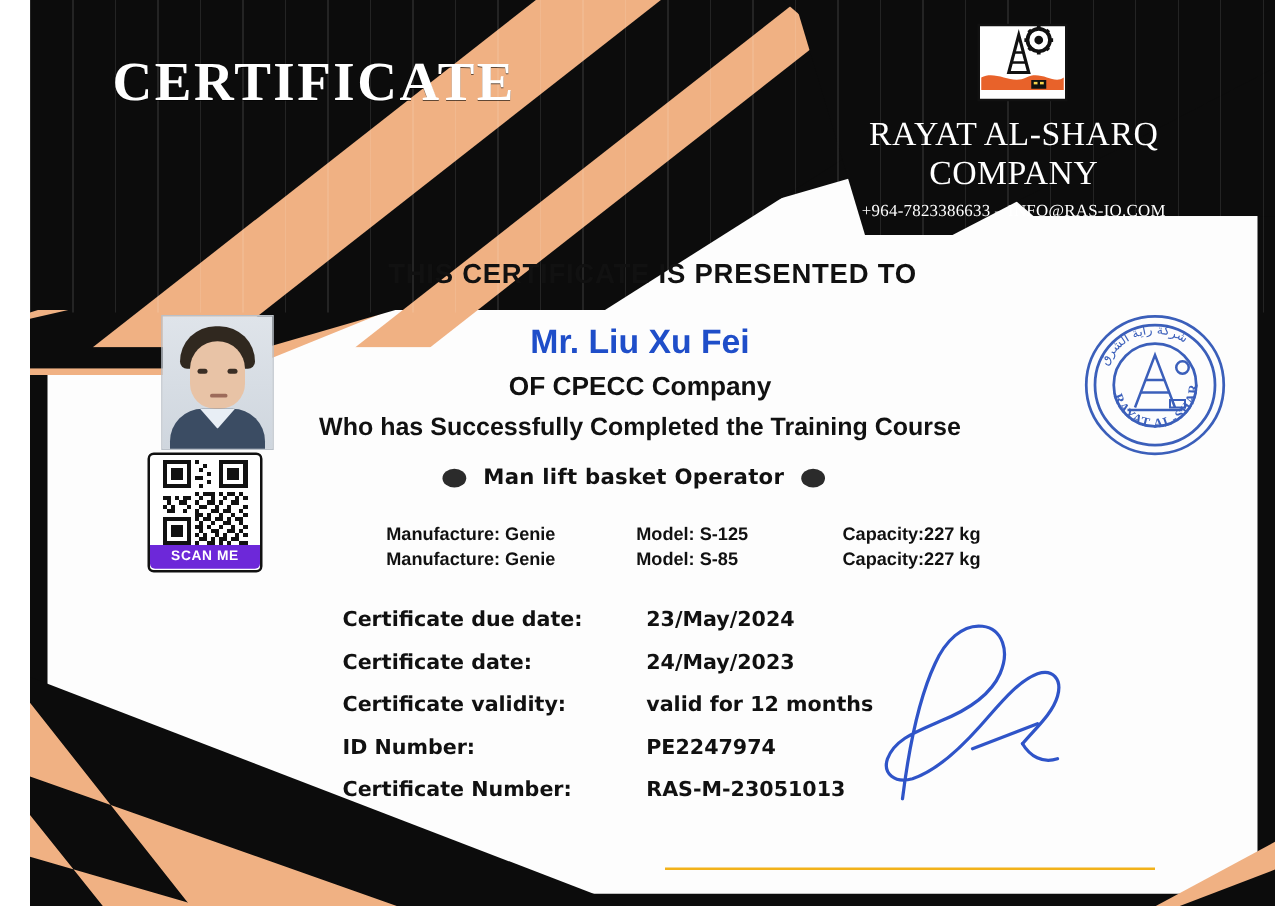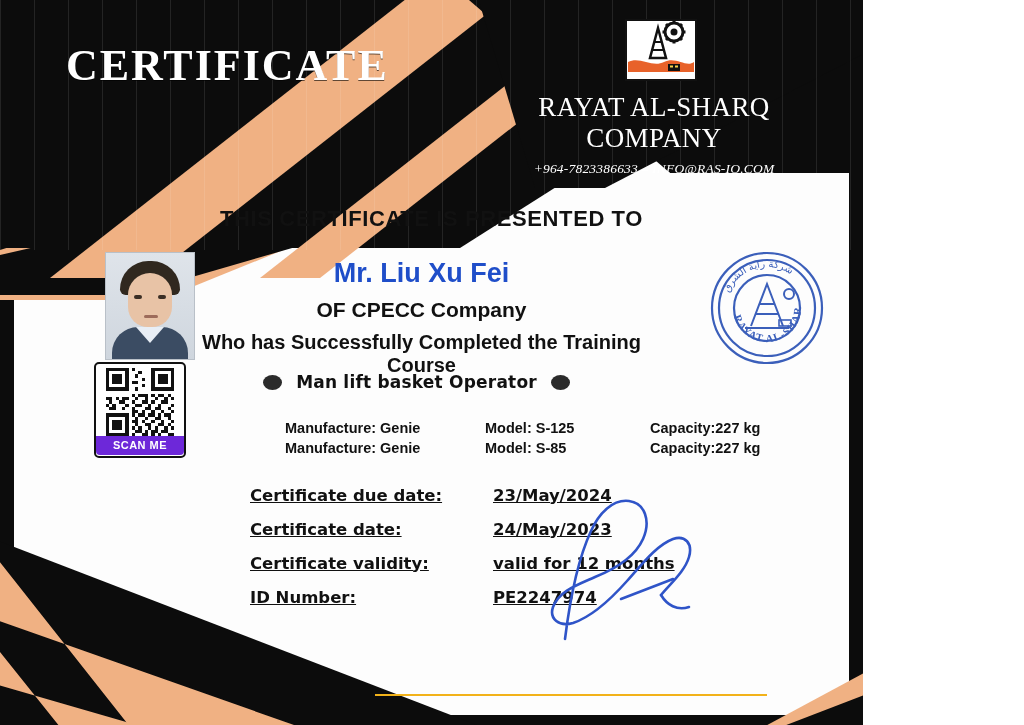--- a/index.html
+++ b/index.html
@@ -2,25 +2,26 @@
 <html><head>
 <meta charset="utf-8">
 <style>
   html, body {
     margin: 0;
     padding: 0;
     background: #ffffff;
   }
   #certificate {
     position: relative;
-    width: 863px;
+    width: 996px;
     height: 725px;
     overflow: hidden;
     background: #fdfdfd;
     font-family: "Liberation Sans", sans-serif;
+    margin-left: 24px;
   }
 
   
   .blk {
     position: absolute;
     background: #0c0c0c;
   }
   .peach {
     position: absolute;
     background: #f0b183;
@@ -169,21 +170,20 @@
     font-family: "Liberation Serif", serif;
     font-weight: normal;
     font-size: 27px;
     letter-spacing: .4px;
   }
   #company-contact {
     margin-top: 7px;
     font-family: "Liberation Serif", serif;
     font-size: 13.5px;
     letter-spacing: .2px;
-    font-style: italic;
   }
 
   
   #logo {
     position: absolute;
     right: 165px; top: 18px;
     width: 74px; height: 64px;
   }
 
   
@@ -266,21 +266,21 @@
 
   
   #details {
     position: absolute;
     left: 250px; top: 478px;
     font-family: "DejaVu Sans", sans-serif;
     font-size: 16.5px;
     font-weight: bold;
     color: #111;
   }
-  #details table { border-collapse: collapse; text-decoration: underline; }
+  #details table { border-collapse: collapse; }
   #details td { padding: 7.5px 0; vertical-align: baseline; }
   #details td.lbl { width: 243px; }
 
   
   #photo {
     position: absolute;
     left: 105px; top: 252px;
     width: 88px; height: 106px;
     background: linear-gradient(#dfe4ea, #cfd6de);
     border: 1px solid #b9c0c8;
@@ -597,20 +597,24 @@
         <td class="val">24/May/2023</td>
       </tr>
       <tr>
         <td class="lbl">Certificate validity:</td>
         <td class="val">valid for 12 months</td>
       </tr>
       <tr>
         <td class="lbl">ID Number:</td>
         <td class="val">PE2247974</td>
       </tr>
+      <tr>
+        <td class="lbl">Certificate Number:</td>
+        <td class="val">RAS-M-23051013</td>
+      </tr>
     </tbody>
       </table>
   </div>
 
   <svg id="stamp" viewBox="0 0 148 120">
     <g fill="none" stroke="#2b52b5" stroke-width="2.2">
       <circle cx="74" cy="60" r="55"></circle>
       <circle cx="74" cy="60" r="48"></circle>
       <circle cx="74" cy="60" r="33"></circle>
     </g>

